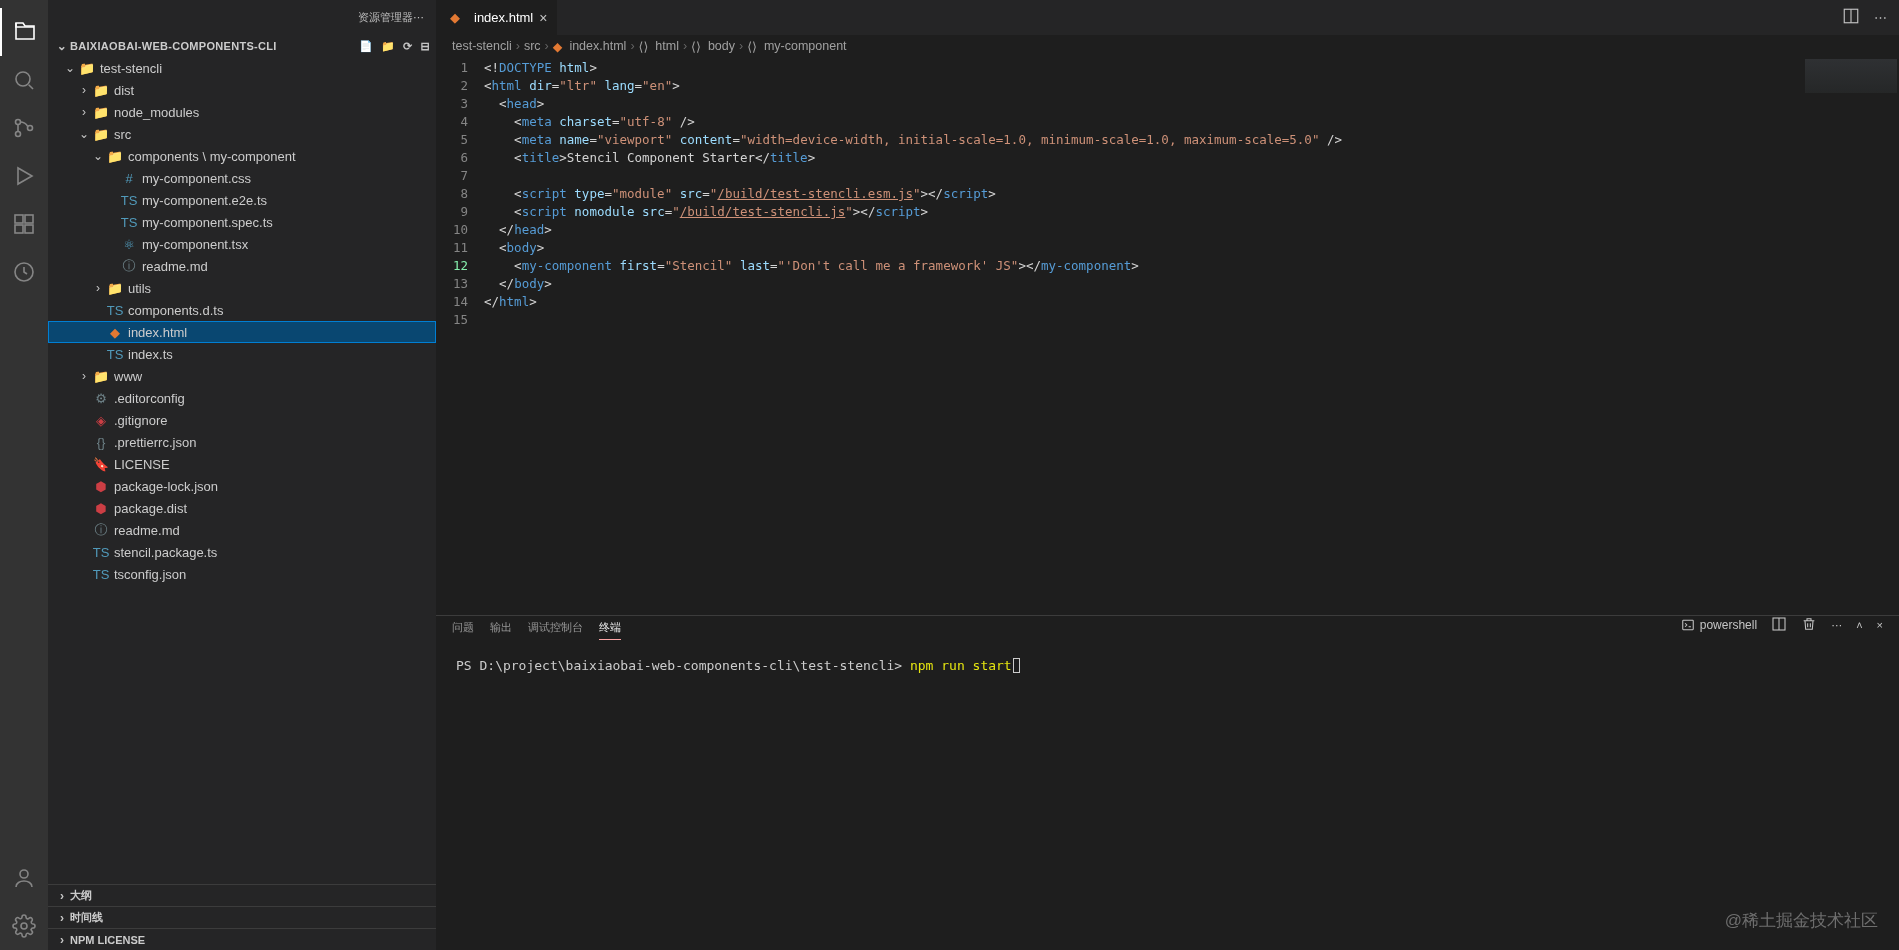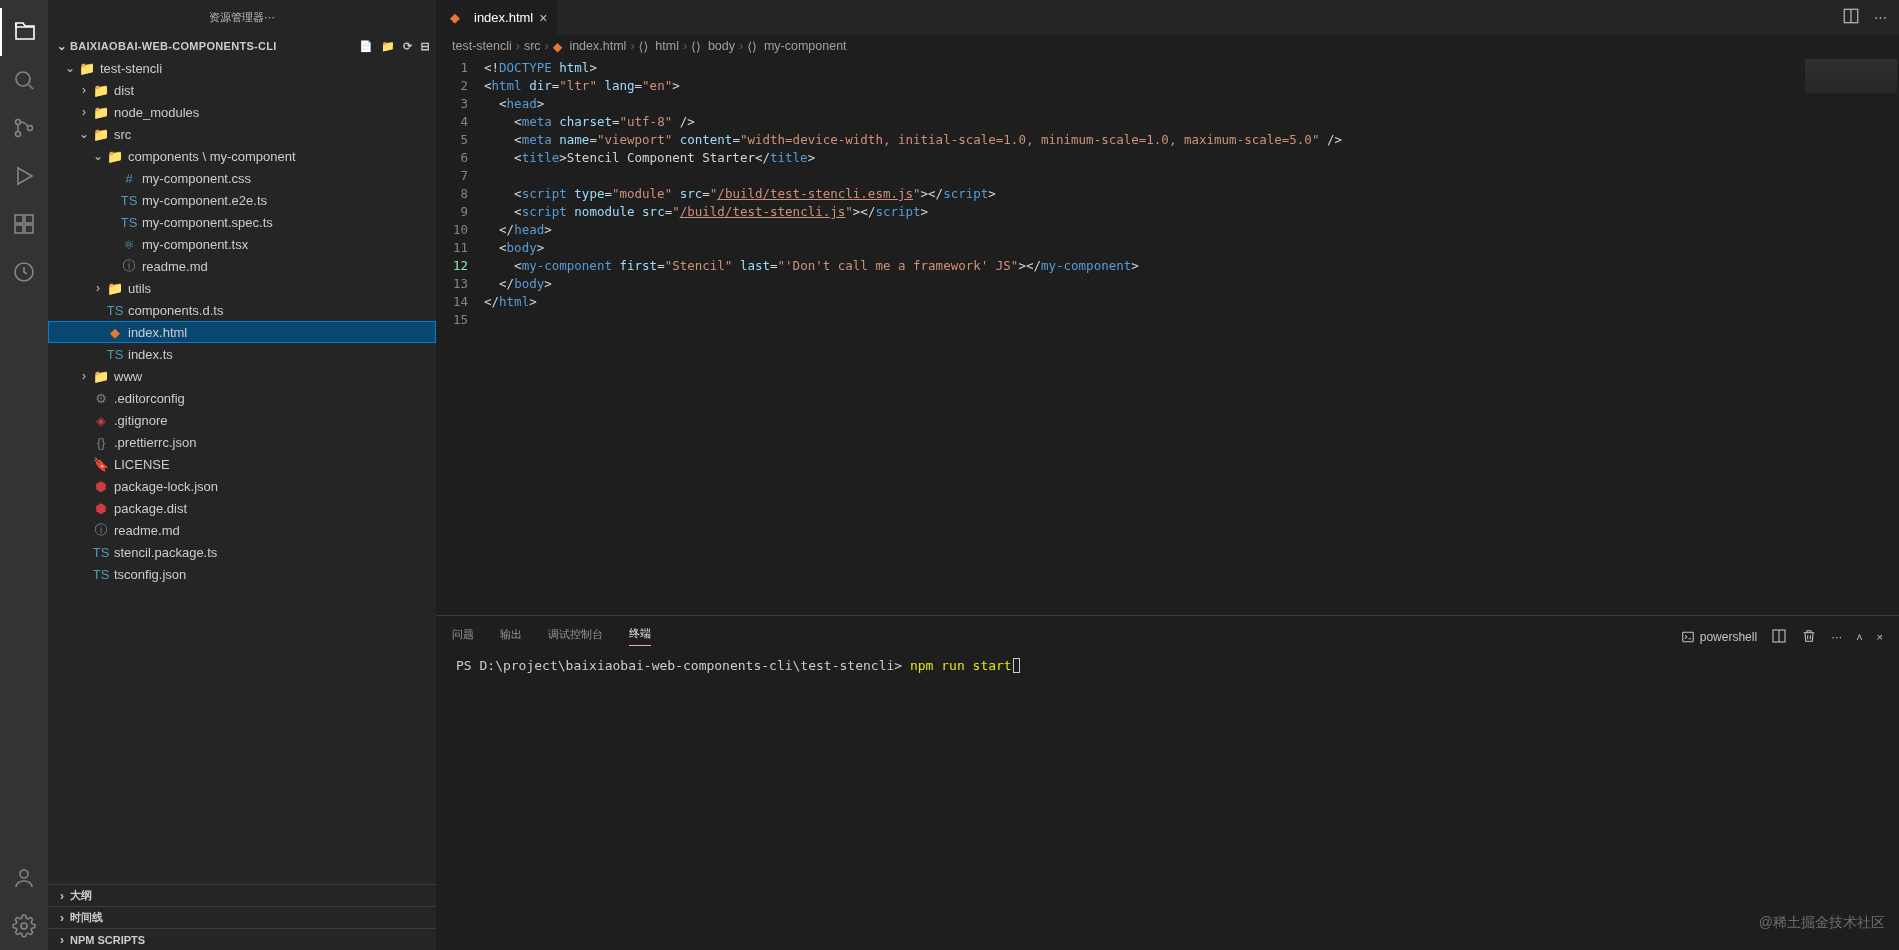--- a/index.html
+++ b/index.html
@@ -29,21 +29,21 @@
 .activity-icon.active { color:#fff; border-left:2px solid #fff; }
 .activity-spacer { flex:1; }
 .sidebar {
   width: 388px;
   background: #252526;
   display:flex; flex-direction:column;
   flex-shrink:0;
 }
 .sidebar-header {
   height: 35px;
-  display:flex; align-items:center; justify-content:center;
+  display:flex; align-items:center; justify-content:flex-end;
   padding: 0 12px;
   color:#bbbbbb;
   font-size:11px;
 }
 .sidebar-header-title { text-transform: none; }
 .sidebar-header-actions { color:#c5c5c5; cursor:pointer; }
 .project-header {
   height:22px; display:flex; align-items:center;
   padding:0 6px; color:#cccccc; font-weight:bold;
   font-size:11px; letter-spacing:0.3px;
@@ -107,36 +107,36 @@
   width:96px; background:#1e1e1e; position:relative;
 }
 .minimap-box { position:absolute; top:2px; right:2px; left:2px; height:34px; background:linear-gradient(#3a3d41,#2a2d2e); opacity:.6; }
 .tk-tag{color:#569cd6;} .tk-attr{color:#9cdcfe;} .tk-str{color:#ce9178;}
 .tk-txt{color:#d4d4d4;} .tk-doctype{color:#569cd6;} .tk-under{text-decoration:underline;}
 .panel {
   height:335px; border-top:1px solid #3c3c3c;
   display:flex; flex-direction:column; background:#1e1e1e;
 }
 .panel-tabs {
-  height:30px; display:flex; align-items:flex-end;
-  padding:0 16px; gap:26px; color:#969696; font-size:11px;
+  height:30px; display:flex; align-items:flex-start;
+  padding:0 16px; gap:16px; color:#969696; font-size:11px;
 }
 .ptab { cursor:pointer; padding:4px 0; }
 .ptab.active { color:#e7e7e7; border-bottom:1px solid #fca5a5; }
 .panel-tabs .right { margin-left:auto; display:flex; align-items:center; gap:14px; color:#c5c5c5; }
 .panel-tabs .shell { display:flex; align-items:center; gap:5px; font-size:12px; }
 .terminal {
   flex:1; font-family:Consolas, monospace; font-size:13px;
   padding:12px 20px; color:#cccccc;
 }
 .terminal .cmd-yellow{color:#e5e510;}
 .cursor-box{display:inline-block;width:7px;height:15px;border:1px solid #cccccc;vertical-align:text-bottom;margin-left:1px;}
 .watermark {
-  position:fixed; right:14px; bottom:18px;
-  color:#6e6e6e; font-size:14px;
+  position:fixed; right:21px; bottom:18px;
+  color:#6e6e6e; font-size:17px;
 }
 .svg-icon{width:24px;height:24px;}
 </style>
 </head>
 <body>
 
 <div class="app">
 
   <div class="activity-bar">
     <div class="activity-icon active">
@@ -342,21 +342,21 @@
     <div class="collapsed-section">
         <span class="chev">›</span>
         <span>大纲</span>
       </div>
     <div class="collapsed-section">
         <span class="chev">›</span>
         <span>时间线</span>
       </div>
     <div class="collapsed-section">
         <span class="chev">›</span>
-        <span>NPM SCRIPTS</span>
+        <span>NPM LICENSE</span>
       </div>
   </div>
 
   <div class="main">
     <div class="tabs">
       <div class="tab">
         <span class="ficon orange">◆</span>
         <span>index.html</span>
         <span class="close">×</span>
       </div>

